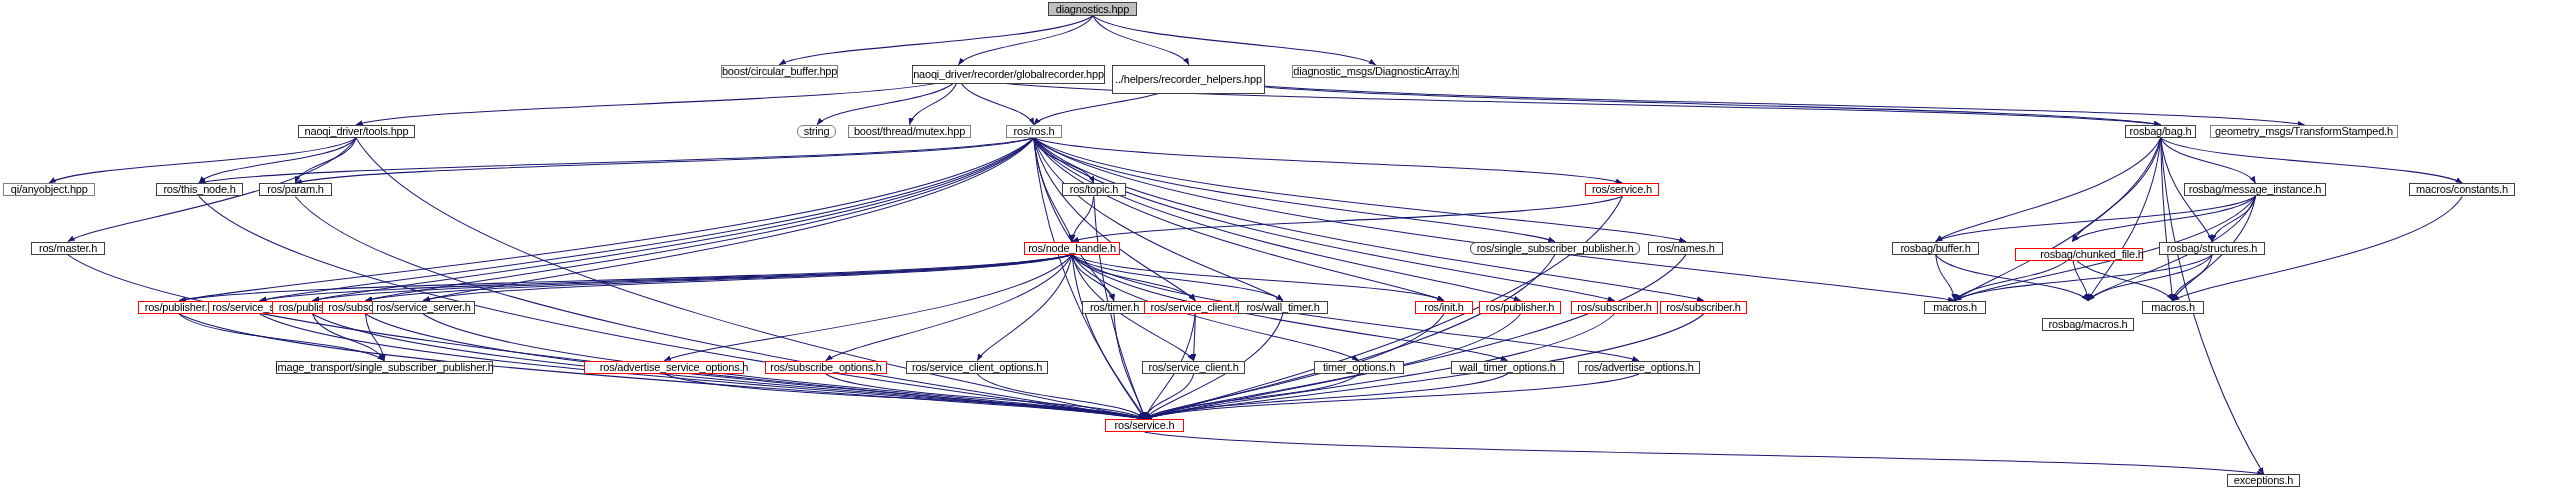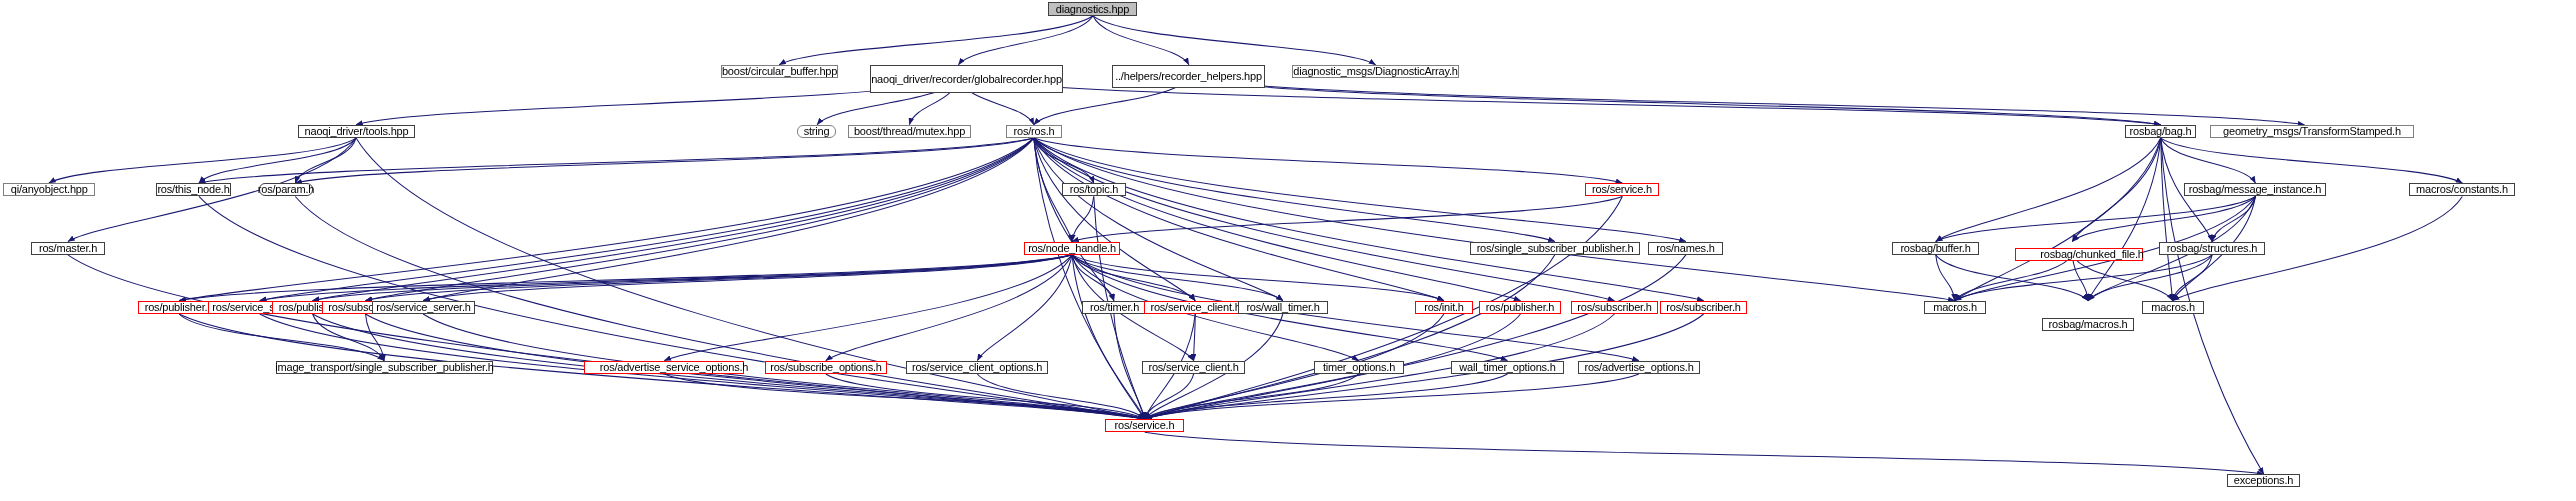--- a/index.html
+++ b/index.html
@@ -149,39 +149,39 @@
         <path d="M2625,323 C2627.4,354.9 2642.6,355 2645,381" marker-end="url(#arw)"></path>
         <path d="M2625,323 C2640.24,354.9 2736.76,355 2752,381" marker-end="url(#arw)"></path>
         <path d="M2802,323 C2762.88,354.9 2515.12,355 2476,381" marker-end="url(#arw)"></path>
         <path d="M2802,323 C2783.16,354.9 2663.84,355 2645,381" marker-end="url(#arw)"></path>
         <path d="M2802,323 C2796,354.9 2758,355 2752,381" marker-end="url(#arw)"></path>
       </g>
   </svg>
   <div id="node-layer">
       <div class="node root" style="left: 1048px; top: 2.4px; width: 89px; height: 13.4px;">diagnostics.hpp</div>
       <div class="node " style="left: 721px; top: 65px; width: 117px; height: 13.4px;">boost/circular_buffer.hpp</div>
-      <div class="node b" style="left: 870px; top: 65px; width: 193px; height: 28px;">naoqi_driver/recorder/globalrecorder.hpp</div>
-      <div class="node b" style="left: 1112px; top: 65px; width: 153px; height: 23px;">../helpers/recorder_helpers.hpp</div>
+      <div class="node b" style="left: 912px; top: 65px; width: 193px; height: 19px;">naoqi_driver/recorder/globalrecorder.hpp</div>
+      <div class="node b" style="left: 1112px; top: 65px; width: 153px; height: 29px;">../helpers/recorder_helpers.hpp</div>
       <div class="node " style="left: 1292px; top: 65px; width: 167px; height: 13.4px;">diagnostic_msgs/DiagnosticArray.h</div>
       <div class="node b" style="left: 298px; top: 125px; width: 117px; height: 13.4px;">naoqi_driver/tools.hpp</div>
       <div class="node " style="left: 797px; top: 125px; width: 39px; height: 13.4px; border-radius: 6px;">string</div>
       <div class="node " style="left: 848px; top: 125px; width: 123px; height: 13.4px;">boost/thread/mutex.hpp</div>
       <div class="node " style="left: 1006px; top: 125px; width: 56px; height: 13.4px;">ros/ros.h</div>
       <div class="node b" style="left: 2125px; top: 125px; width: 71px; height: 13.4px;">rosbag/bag.h</div>
-      <div class="node " style="left: 2210px; top: 125px; width: 204px; height: 13.4px;">geometry_msgs/TransformStamped.h</div>
+      <div class="node " style="left: 2210px; top: 125px; width: 188px; height: 13.4px;">geometry_msgs/TransformStamped.h</div>
       <div class="node " style="left: 3.2px; top: 183px; width: 92px; height: 13.4px;">qi/anyobject.hpp</div>
-      <div class="node b" style="left: 156px; top: 183px; width: 75px; height: 13.4px;">ros/this_node.h</div>
-      <div class="node b" style="left: 259px; top: 183px; width: 54px; height: 13.4px; border-radius: 6px;">ros/param.h</div>
+      <div class="node b" style="left: 156px; top: 183px; width: 87px; height: 13.4px;">ros/this_node.h</div>
+      <div class="node b" style="left: 259px; top: 183px; width: 73px; height: 13.4px;">ros/param.h</div>
       <div class="node b" style="left: 1062px; top: 183px; width: 64px; height: 13.4px;">ros/topic.h</div>
       <div class="node r" style="left: 1585px; top: 183px; width: 74px; height: 13.4px;">ros/service.h</div>
       <div class="node b" style="left: 2184px; top: 183px; width: 142px; height: 13.4px;">rosbag/message_instance.h</div>
       <div class="node b" style="left: 2409px; top: 183px; width: 106px; height: 13.4px;">macros/constants.h</div>
       <div class="node b" style="left: 31px; top: 242px; width: 74px; height: 13.4px;">ros/master.h</div>
       <div class="node r" style="left: 1024px; top: 242px; width: 96px; height: 13.4px;">ros/node_handle.h</div>
-      <div class="node b" style="left: 1470px; top: 242px; width: 170px; height: 13.4px;">ros/single_subscriber_publisher.h</div>
+      <div class="node b" style="left: 1470px; top: 242px; width: 170px; height: 13.4px; border-radius: 6px;">ros/single_subscriber_publisher.h</div>
       <div class="node b" style="left: 1648px; top: 242px; width: 75px; height: 13.4px;">ros/names.h</div>
       <div class="node b" style="left: 1892px; top: 242px; width: 87px; height: 13.4px;">rosbag/buffer.h</div>
       <div class="node r" style="left: 2015px; top: 248px; width: 128px; height: 13.4px; padding-left: 26px;">rosbag/chunked_file.h</div>
       <div class="node b" style="left: 2159px; top: 242px; width: 106px; height: 13.4px;">rosbag/structures.h</div>
       <div class="node r" style="left: 138px; top: 301px; width: 82px; height: 13.4px;">ros/publisher.h</div>
       <div class="node r" style="left: 208px; top: 301px; width: 103px; height: 13.4px;">ros/service_server.h</div>
       <div class="node r" style="left: 272px; top: 301px; width: 82px; height: 13.4px;">ros/publisher.h</div>
       <div class="node r" style="left: 322px; top: 301px; width: 87px; height: 13.4px;">ros/subscriber.h</div>
       <div class="node b" style="left: 372px; top: 301px; width: 103px; height: 13.4px;">ros/service_server.h</div>
       <div class="node b" style="left: 1082px; top: 301px; width: 65px; height: 13.4px;">ros/timer.h</div>

